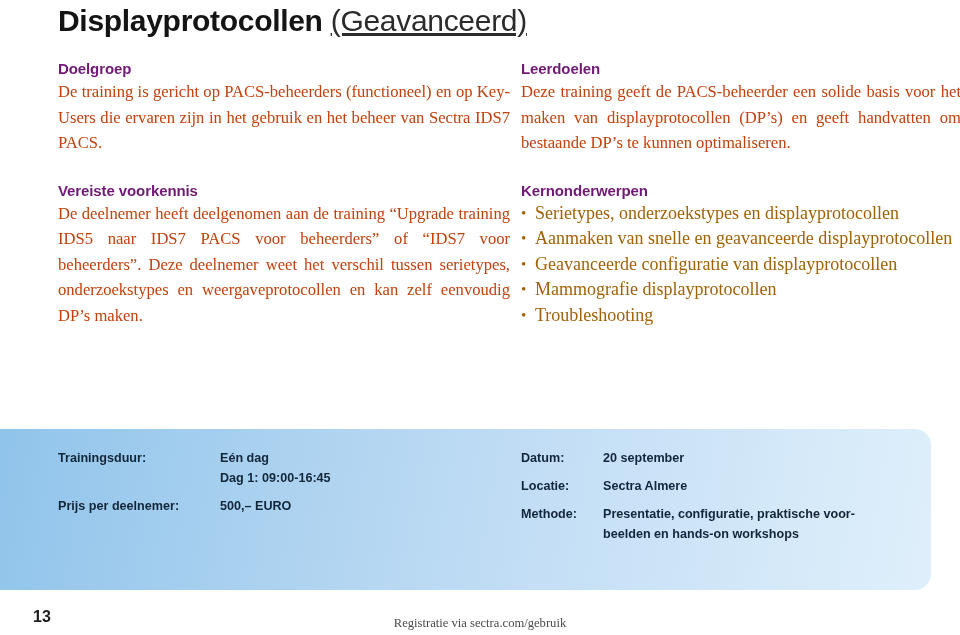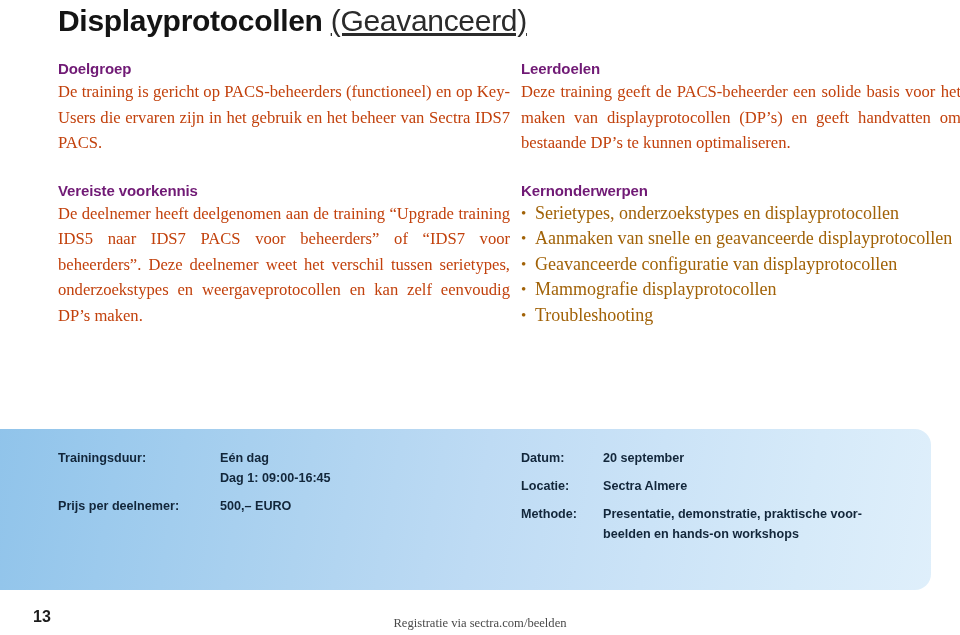--- a/index.html
+++ b/index.html
@@ -221,20 +221,20 @@
     <div class="lbl">Datum:</div>
     <div class="val">20 september</div>
   </div>
   <div class="info-row">
     <div class="lbl">Locatie:</div>
     <div class="val">Sectra Almere</div>
   </div>
   <div class="info-row">
     <div class="lbl">Methode:</div>
     <div class="val">
-      <span>Presentatie, demonstratie, praktische voor-</span>
+      <span>Presentatie, configuratie, praktische voor-</span>
       <span class="sub">beelden en hands-on workshops</span>
     </div>
   </div>
 </div>
 
 <div class="page-number">13</div>
-<div class="footer-note">Registratie via sectra.com/beelden</div>
+<div class="footer-note">Registratie via sectra.com/gebruik</div>
 
 </body></html>

